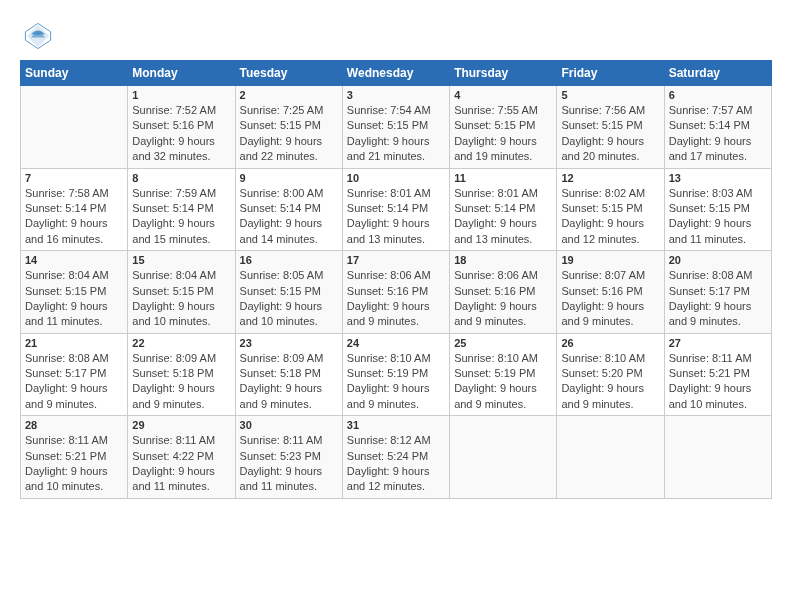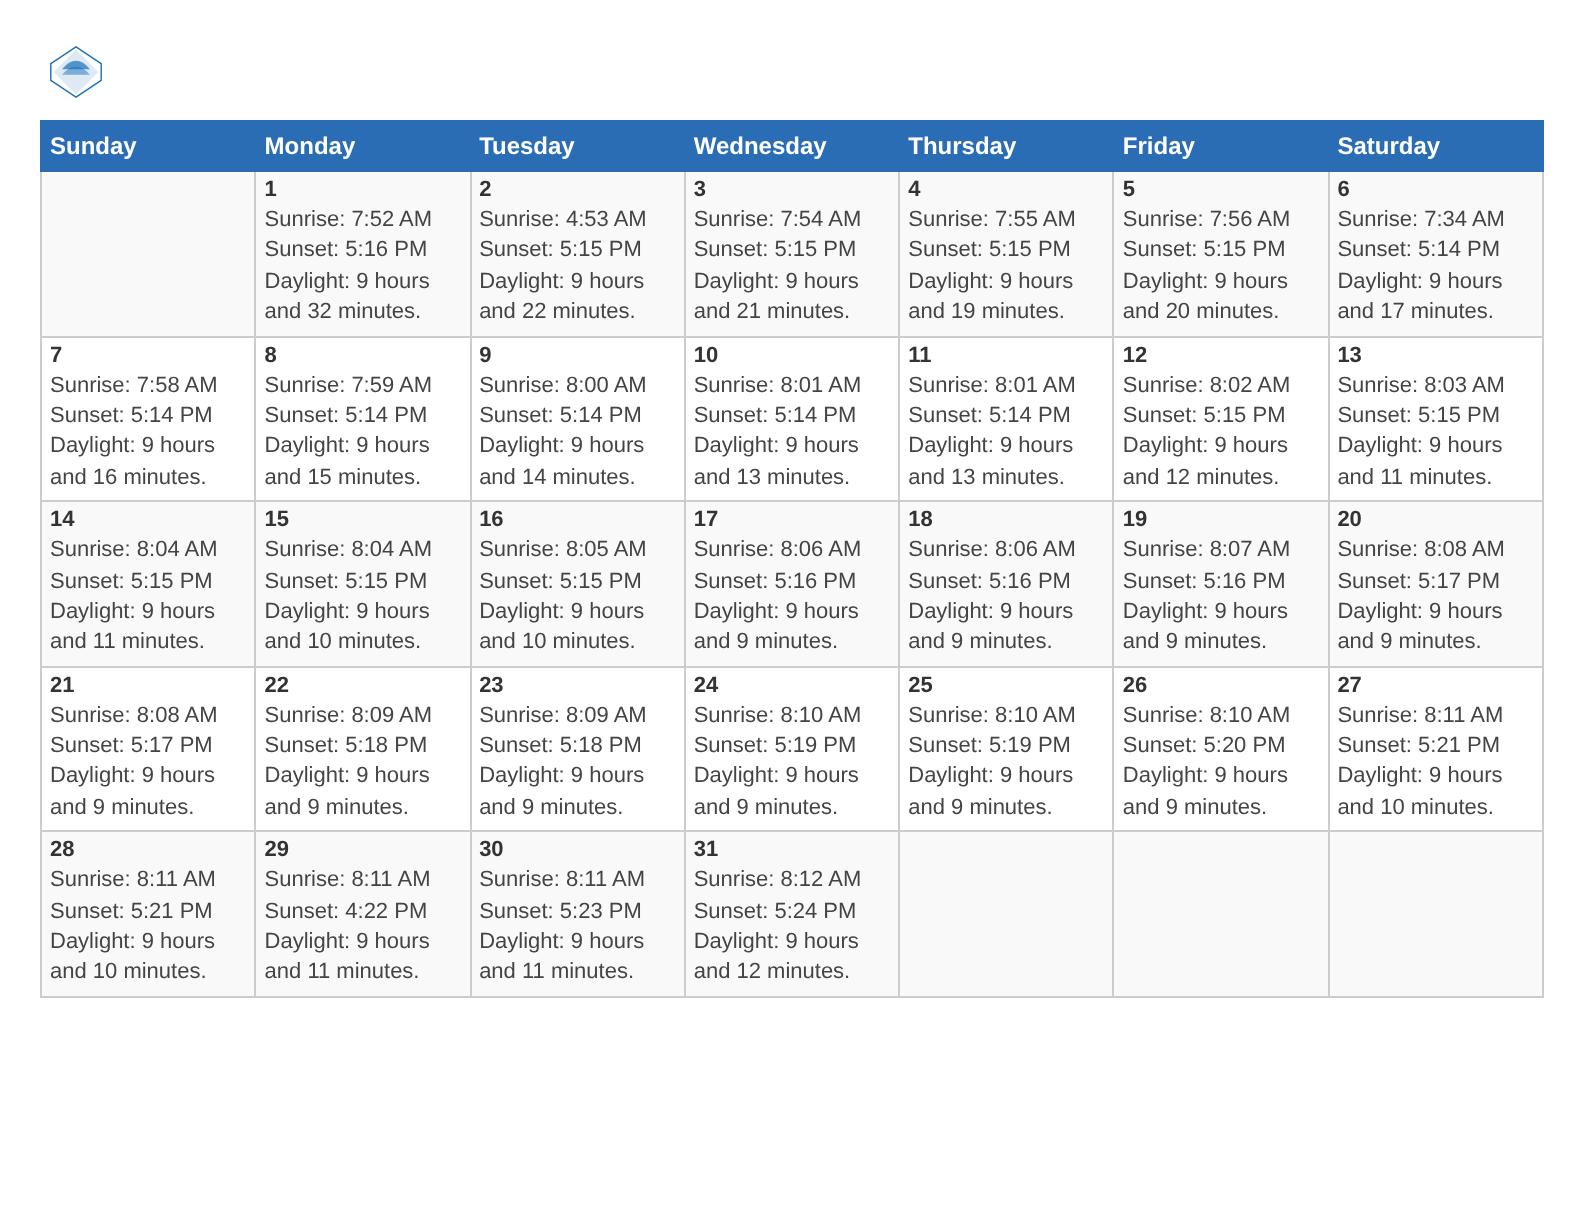--- a/index.html
+++ b/index.html
@@ -136,37 +136,37 @@
     </thead>
     <tbody id="calendar-body">
     <tr>
           <td class="empty"></td>
           <td>
             <span class="day-number">1</span>
             <div class="day-info"><span>Sunrise: 7:52 AM</span><br><span>Sunset: 5:16 PM</span><br><span>Daylight: 9 hours</span><br><span>and 32 minutes.</span></div>
           </td>
           <td>
             <span class="day-number">2</span>
-            <div class="day-info"><span>Sunrise: 4:53 AM</span><br><span>Sunset: 5:15 PM</span><br><span>Daylight: 9 hours</span><br><span>and 22 minutes.</span></div>
+            <div class="day-info"><span>Sunrise: 7:25 AM</span><br><span>Sunset: 5:15 PM</span><br><span>Daylight: 9 hours</span><br><span>and 22 minutes.</span></div>
           </td>
           <td>
             <span class="day-number">3</span>
             <div class="day-info"><span>Sunrise: 7:54 AM</span><br><span>Sunset: 5:15 PM</span><br><span>Daylight: 9 hours</span><br><span>and 21 minutes.</span></div>
           </td>
           <td>
             <span class="day-number">4</span>
             <div class="day-info"><span>Sunrise: 7:55 AM</span><br><span>Sunset: 5:15 PM</span><br><span>Daylight: 9 hours</span><br><span>and 19 minutes.</span></div>
           </td>
           <td>
             <span class="day-number">5</span>
             <div class="day-info"><span>Sunrise: 7:56 AM</span><br><span>Sunset: 5:15 PM</span><br><span>Daylight: 9 hours</span><br><span>and 20 minutes.</span></div>
           </td>
           <td>
             <span class="day-number">6</span>
-            <div class="day-info"><span>Sunrise: 7:34 AM</span><br><span>Sunset: 5:14 PM</span><br><span>Daylight: 9 hours</span><br><span>and 17 minutes.</span></div>
+            <div class="day-info"><span>Sunrise: 7:57 AM</span><br><span>Sunset: 5:14 PM</span><br><span>Daylight: 9 hours</span><br><span>and 17 minutes.</span></div>
           </td>
         </tr>
         <tr>
           <td>
             <span class="day-number">7</span>
             <div class="day-info"><span>Sunrise: 7:58 AM</span><br><span>Sunset: 5:14 PM</span><br><span>Daylight: 9 hours</span><br><span>and 16 minutes.</span></div>
           </td>
           <td>
             <span class="day-number">8</span>
             <div class="day-info"><span>Sunrise: 7:59 AM</span><br><span>Sunset: 5:14 PM</span><br><span>Daylight: 9 hours</span><br><span>and 15 minutes.</span></div>

